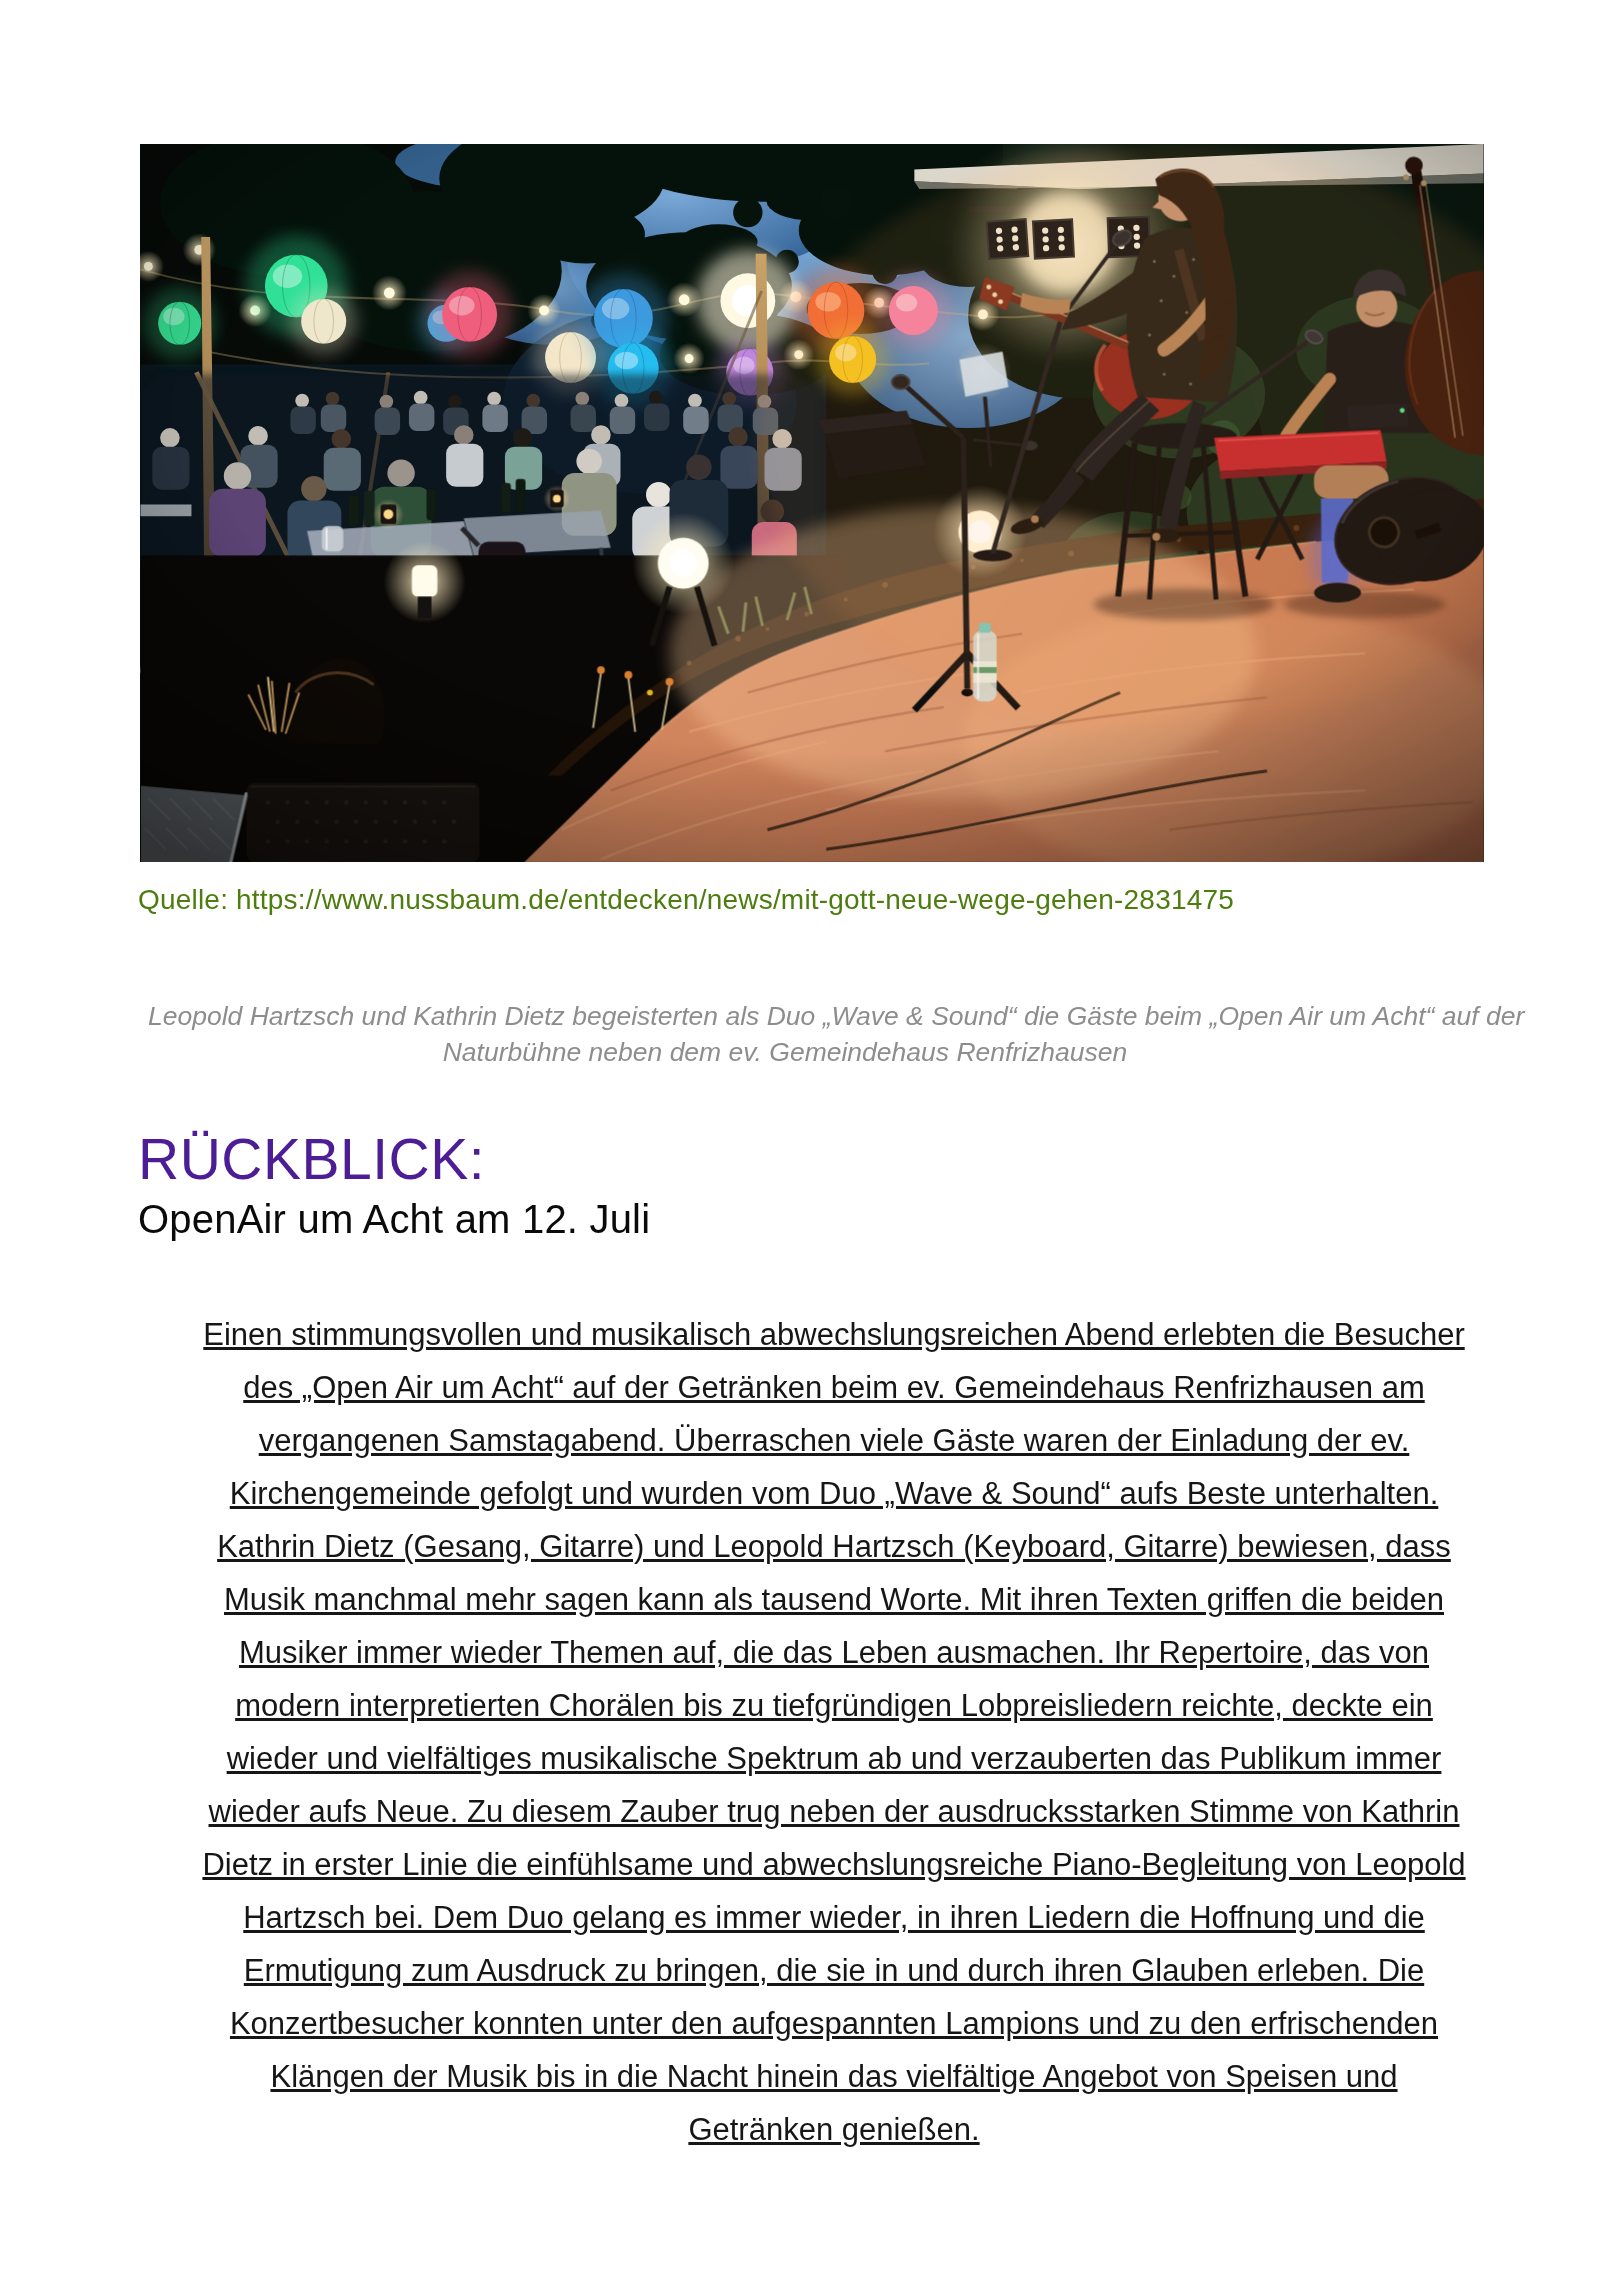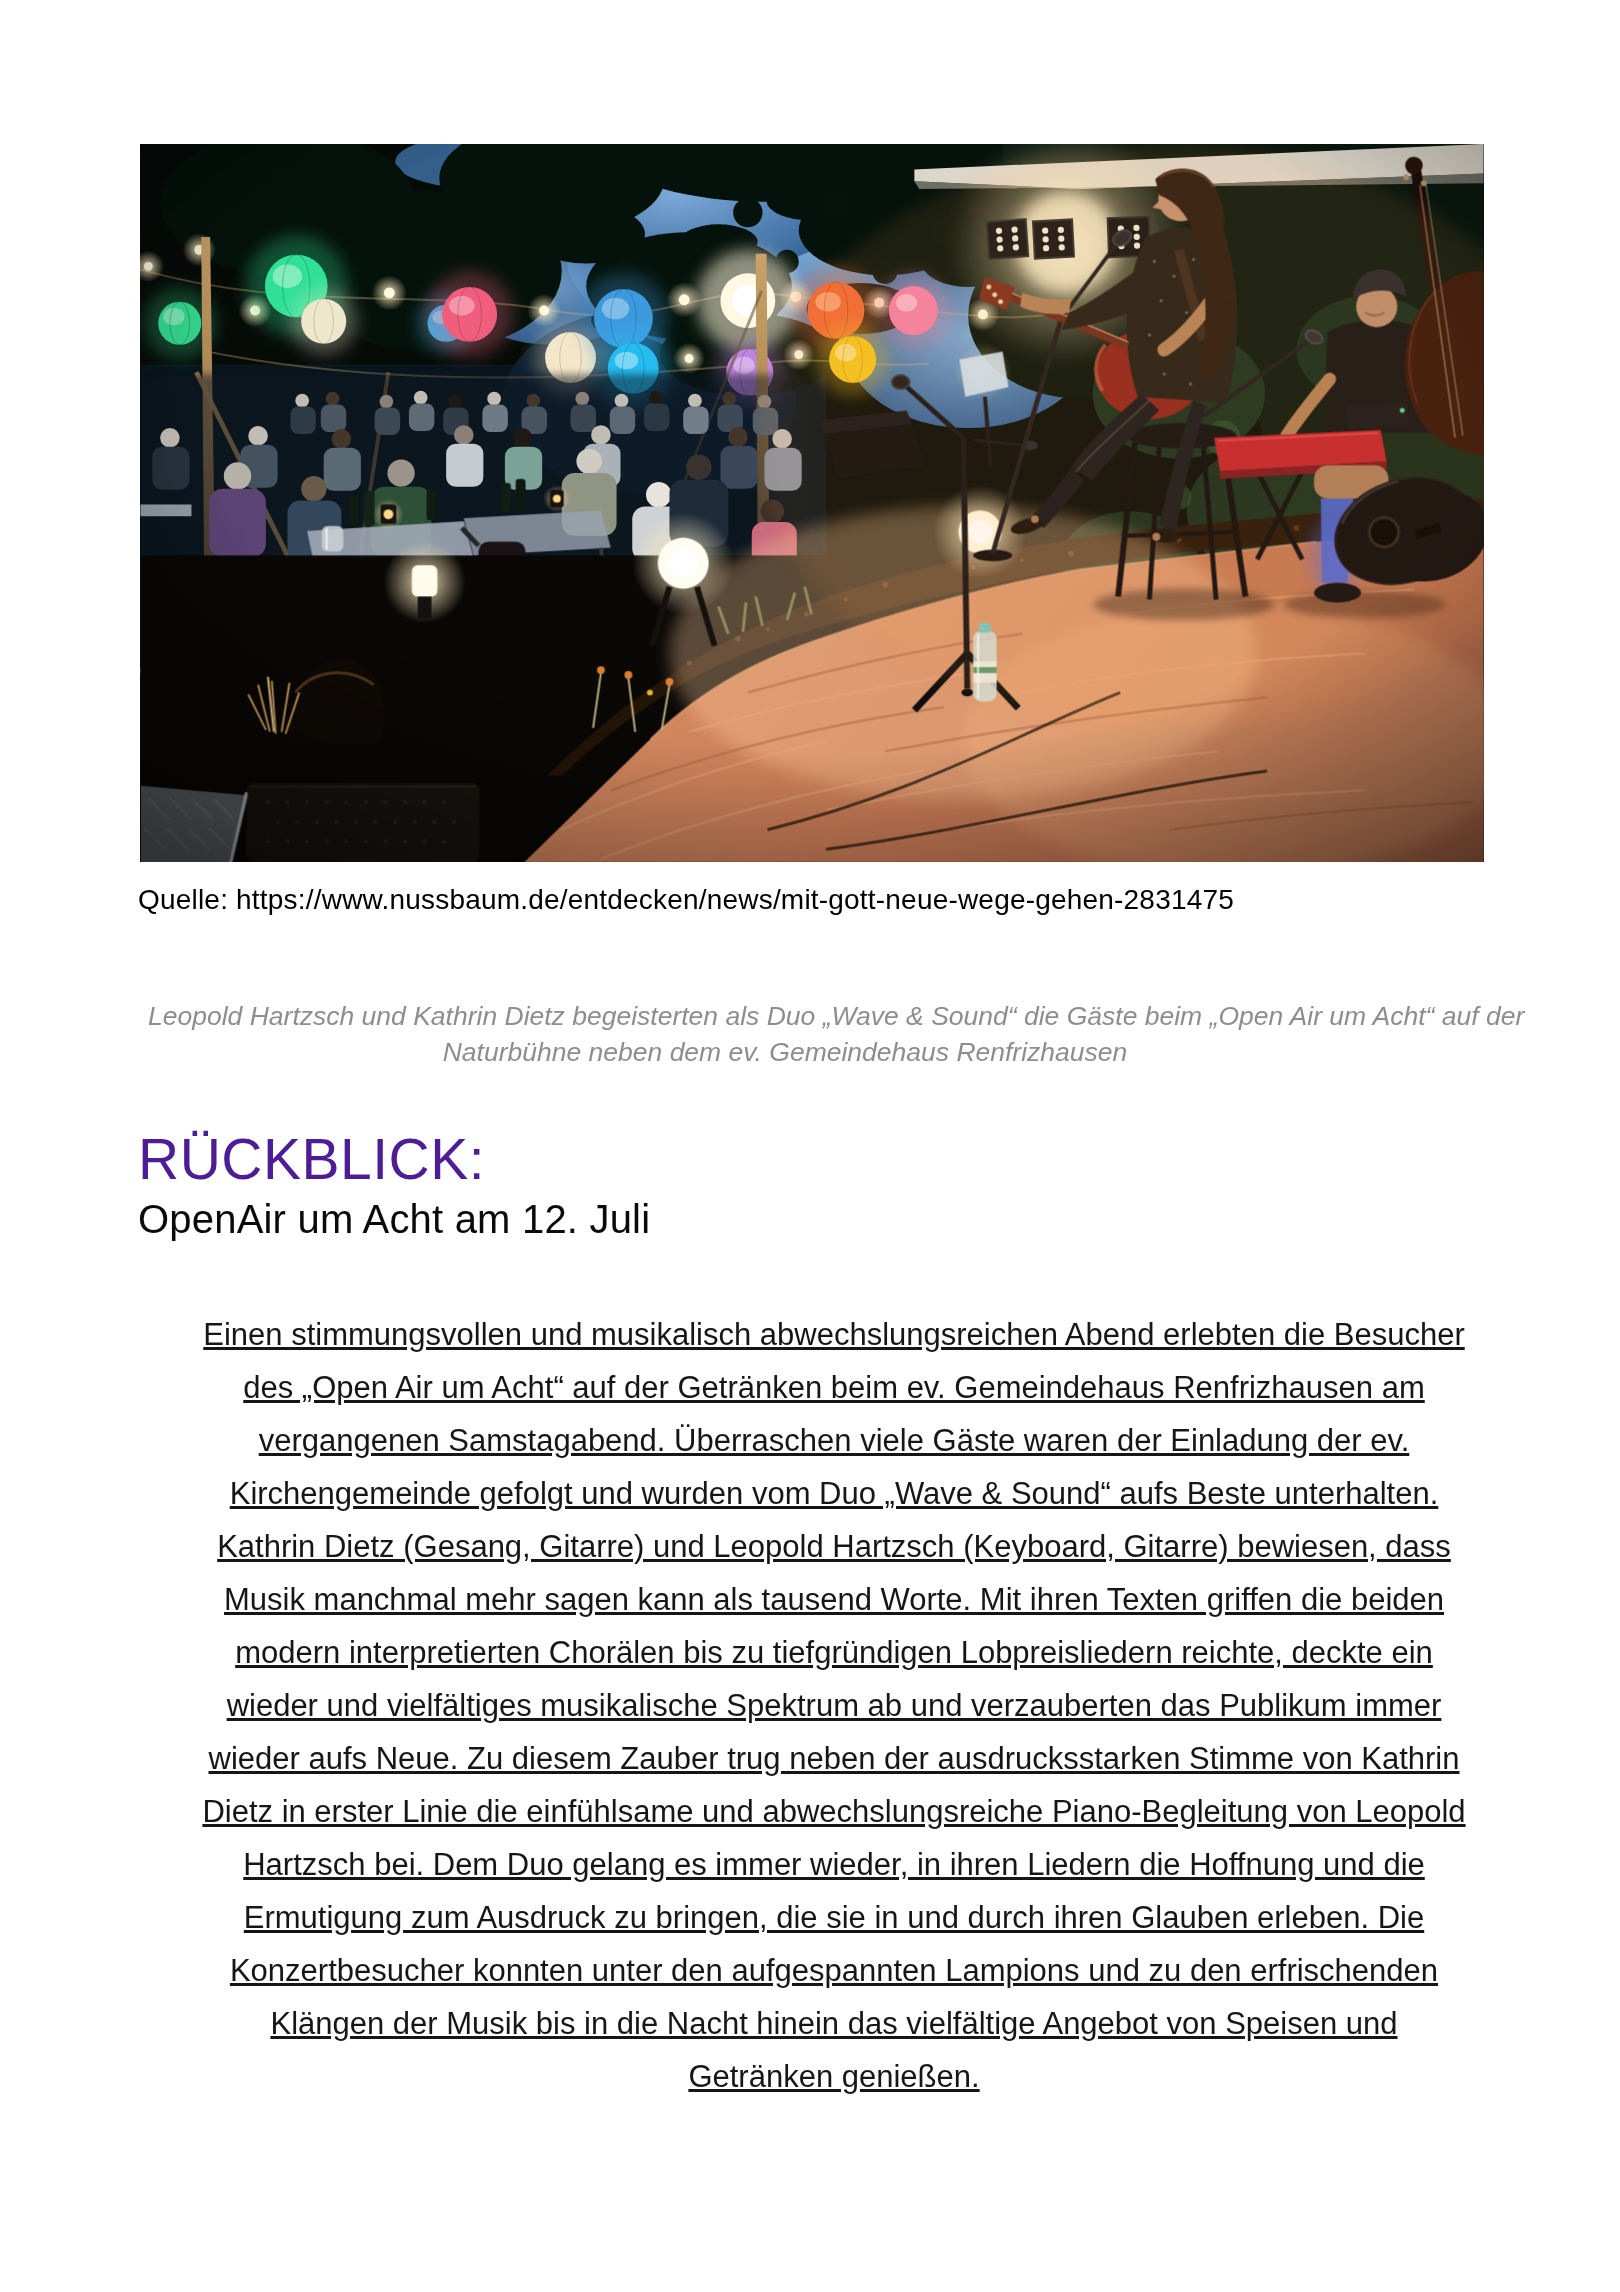--- a/index.html
+++ b/index.html
@@ -1,20 +1,20 @@
 <!DOCTYPE html>
 <html><head>
 <meta charset="utf-8">
 <style>
   html,body{margin:0;padding:0;background:#ffffff;}
   .page{position:relative;width:1620px;height:2293px;background:#ffffff;overflow:hidden;
         font-family:"Liberation Sans","DejaVu Sans",sans-serif;}
   .photo{position:absolute;left:140px;top:144px;width:1344px;height:718px;overflow:hidden;background:#060a08;}
   .photo svg{display:block;width:100%;height:100%;}
-  .source-line{position:absolute;left:138px;top:884px;font-size:28px;color:#000000;letter-spacing:0.2px;white-space:nowrap;}
+  .source-line{position:absolute;left:138px;top:884px;font-size:28px;color:#4d7c0f;letter-spacing:0.2px;white-space:nowrap;}
   .caption{position:absolute;left:148px;top:998px;width:1274px;font-size:26.5px;font-style:italic;
            color:#8d8d8d;line-height:36px;}
   .kicker{position:absolute;left:138px;top:1126px;font-size:57px;font-weight:400;color:#4c1d95;letter-spacing:0.5px;}
   .title{position:absolute;left:138px;top:1197px;font-size:40px;font-weight:400;color:#0a0a0a;letter-spacing:0.2px;}
   .body-text{position:absolute;left:138px;top:1308px;width:1392px;font-size:31px;color:#161616;line-height:53px;text-decoration:underline;}
   .body-text .line, .caption .line{display:block;white-space:nowrap;text-align:center;}
 </style>
 </head>
 <body>
 
@@ -721,20 +721,21 @@
   <div class="kicker">RÜCKBLICK:</div>
   <div class="title">OpenAir um Acht am 12. Juli</div>
 
   <div class="body-text">
       <span class="line">Einen stimmungsvollen und musikalisch abwechslungsreichen Abend erlebten die Besucher</span>
       <span class="line">des „Open Air um Acht“ auf der Getränken beim ev. Gemeindehaus Renfrizhausen am</span>
       <span class="line">vergangenen Samstagabend. Überraschen viele Gäste waren der Einladung der ev.</span>
       <span class="line">Kirchengemeinde gefolgt und wurden vom Duo „Wave &amp; Sound“ aufs Beste unterhalten.</span>
       <span class="line">Kathrin Dietz (Gesang, Gitarre) und Leopold Hartzsch (Keyboard, Gitarre) bewiesen, dass</span>
       <span class="line">Musik manchmal mehr sagen kann als tausend Worte. Mit ihren Texten griffen die beiden</span>
+      <span class="line">Musiker immer wieder Themen auf, die das Leben ausmachen. Ihr Repertoire, das von</span>
       <span class="line">modern interpretierten Chorälen bis zu tiefgründigen Lobpreisliedern reichte, deckte ein</span>
       <span class="line">wieder und vielfältiges musikalische Spektrum ab und verzauberten das Publikum immer</span>
       <span class="line">wieder aufs Neue. Zu diesem Zauber trug neben der ausdrucksstarken Stimme von Kathrin</span>
       <span class="line">Dietz in erster Linie die einfühlsame und abwechslungsreiche Piano-Begleitung von Leopold</span>
       <span class="line">Hartzsch bei. Dem Duo gelang es immer wieder, in ihren Liedern die Hoffnung und die</span>
       <span class="line">Ermutigung zum Ausdruck zu bringen, die sie in und durch ihren Glauben erleben. Die</span>
       <span class="line">Konzertbesucher konnten unter den aufgespannten Lampions und zu den erfrischenden</span>
       <span class="line">Klängen der Musik bis in die Nacht hinein das vielfältige Angebot von Speisen und</span>
       <span class="line">Getränken genießen.</span>
     </div>

